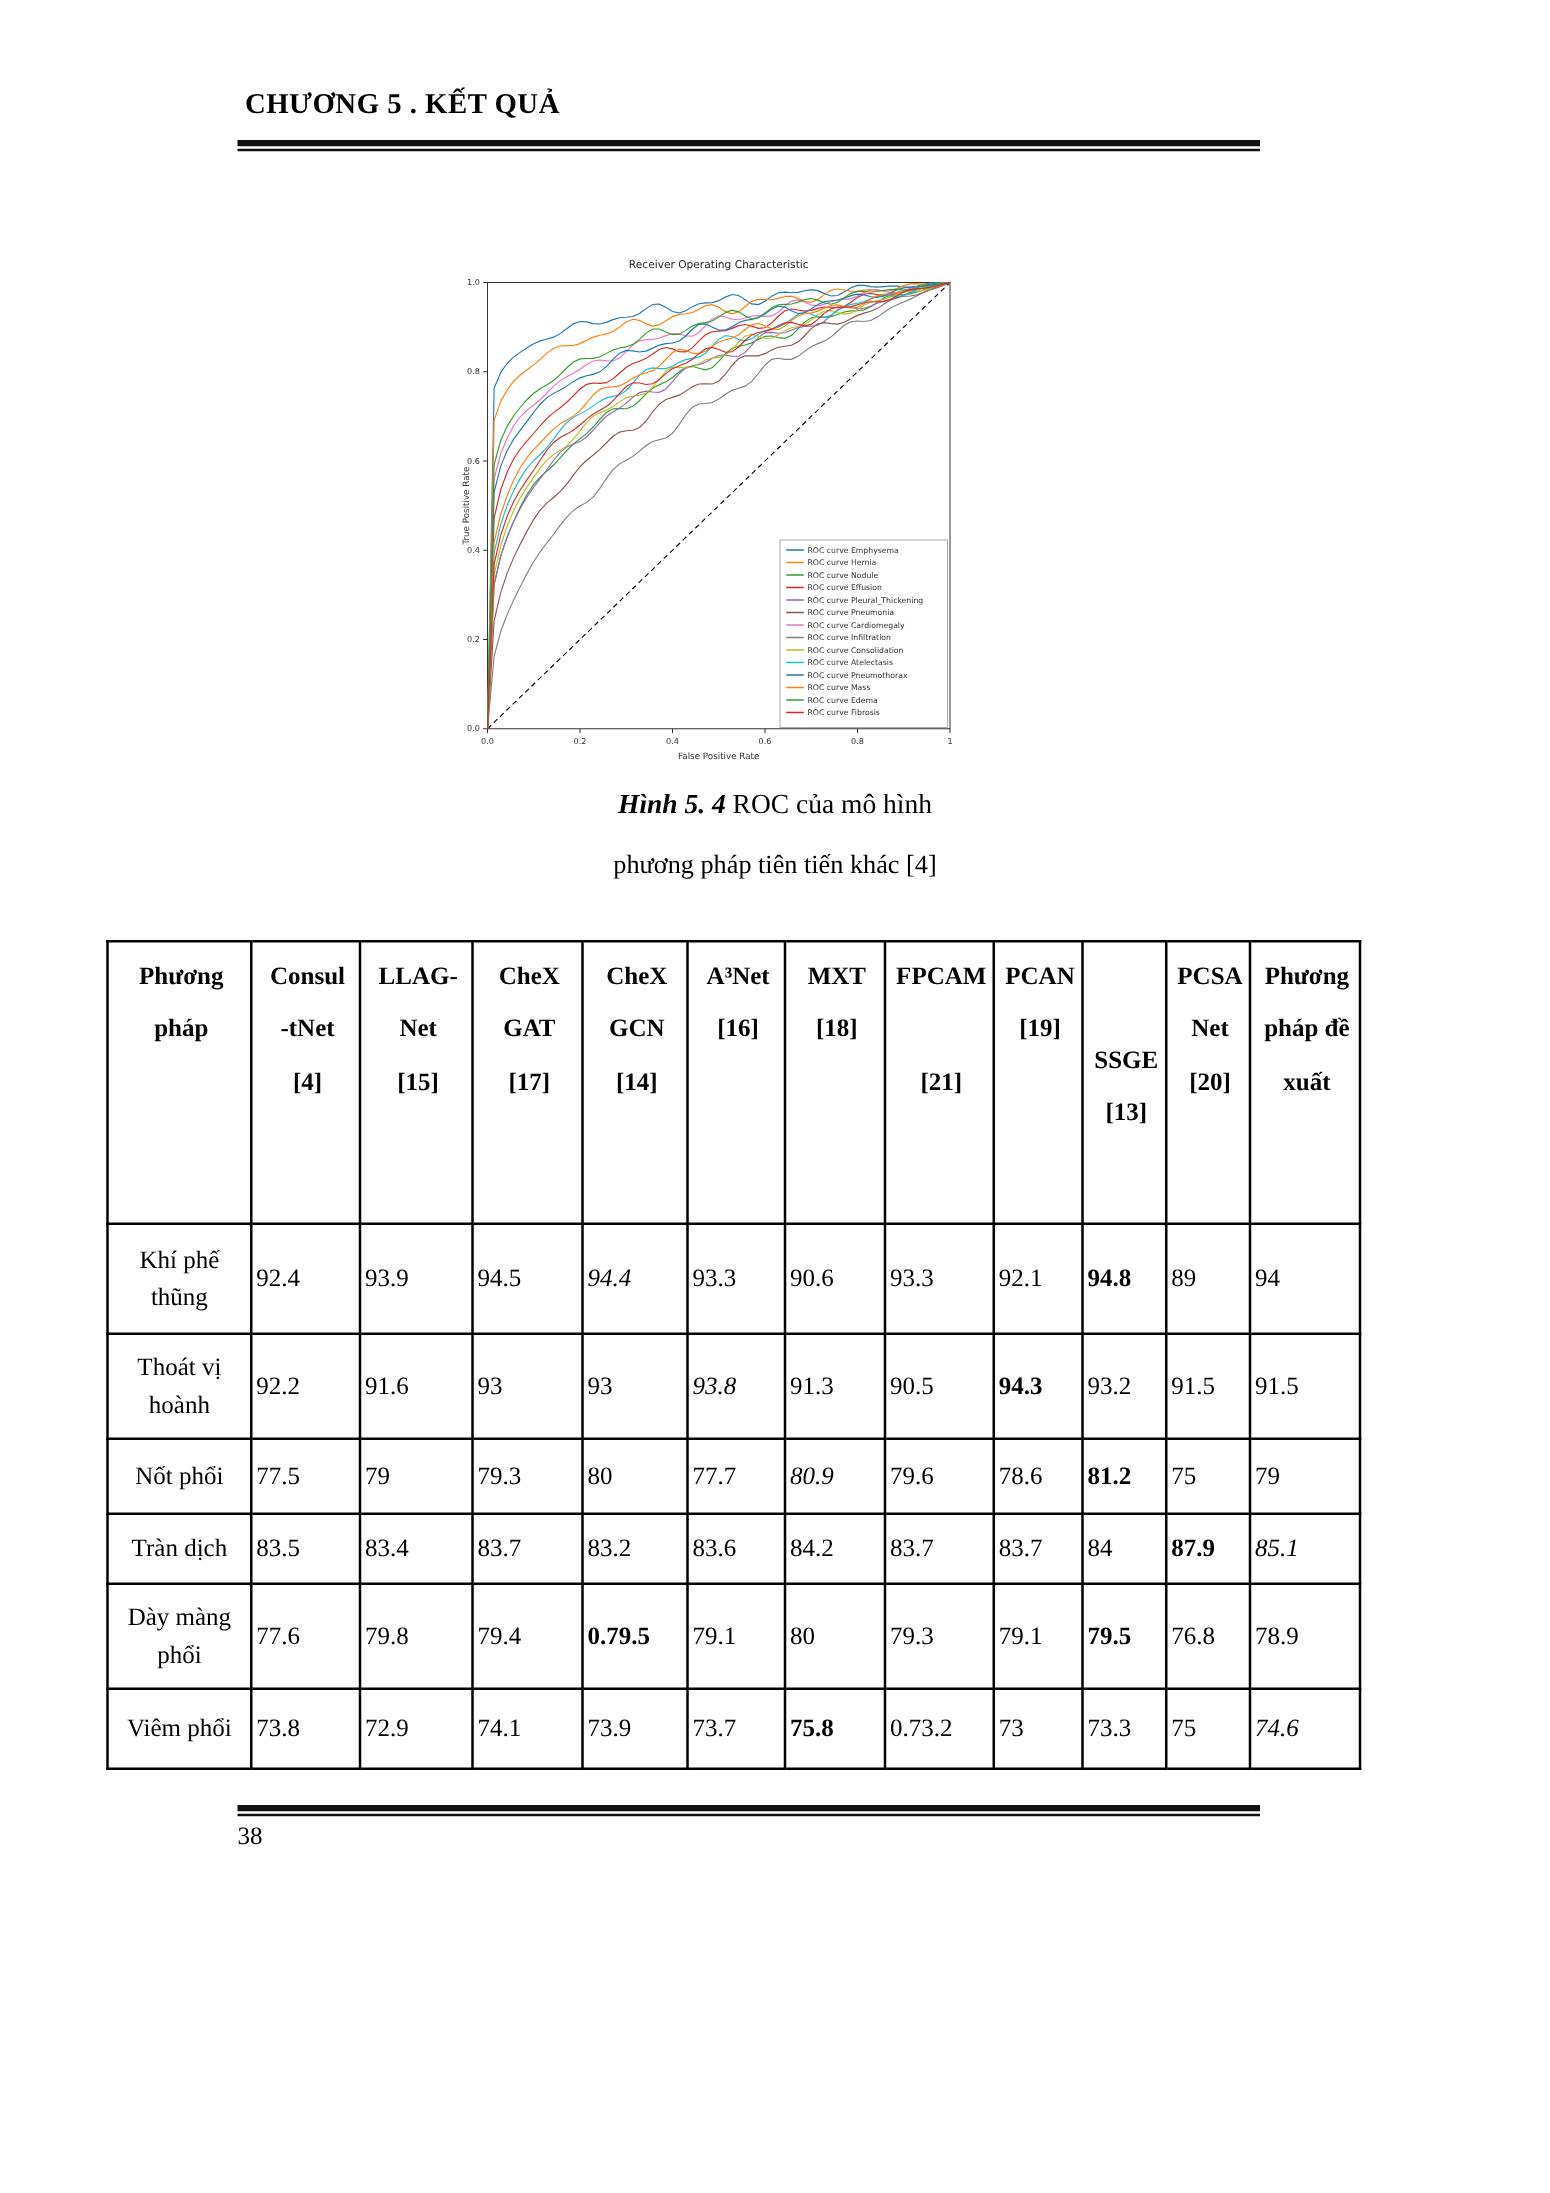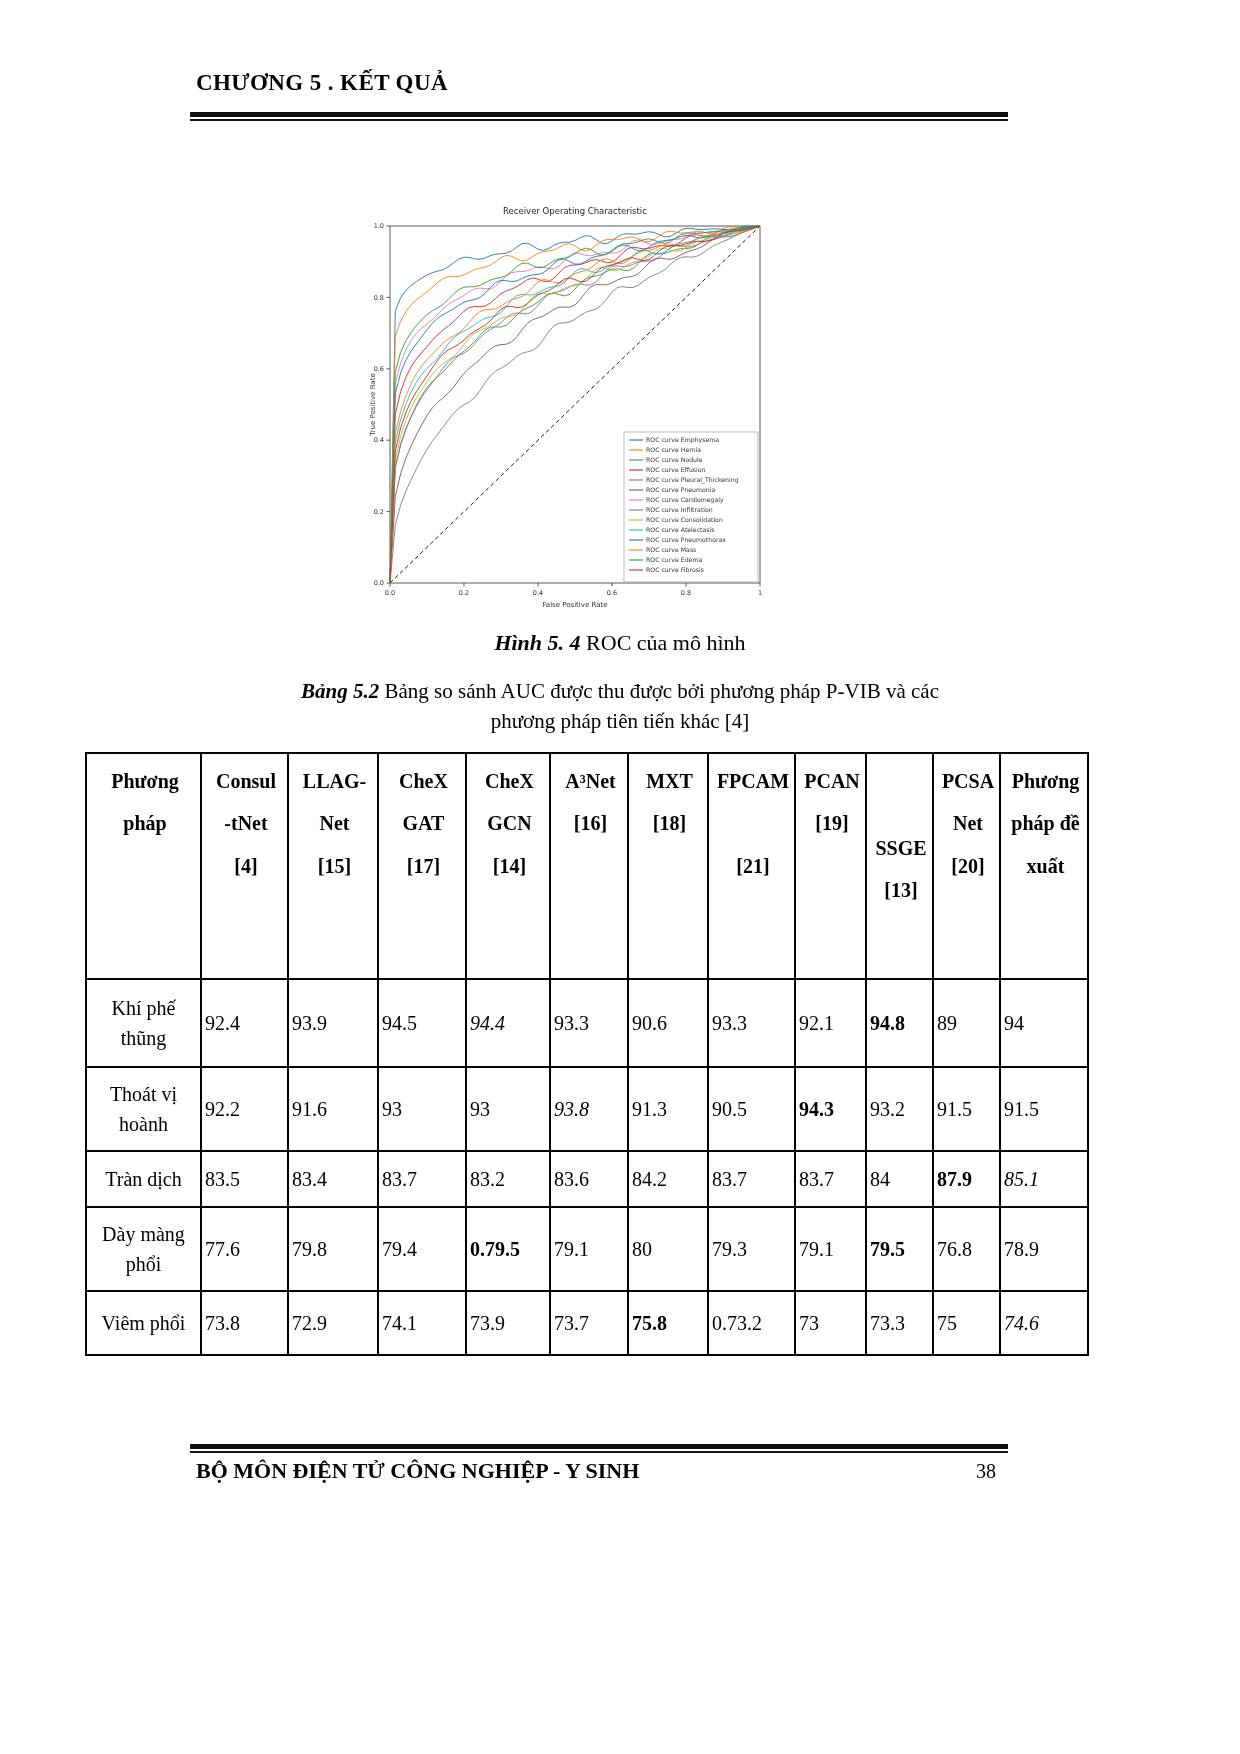--- a/index.html
+++ b/index.html
@@ -143,21 +143,20 @@
         <text x="280" y="364.1" font-size="6.2" fill="#333">ROC curve Edema</text>
         <line x1="263" y1="372" x2="277" y2="372" stroke="#d62728" stroke-width="1.1"></line>
         <text x="280" y="374.1" font-size="6.2" fill="#333">ROC curve Fibrosis</text>
       </svg></div>
 
   <div class="fig-caption">
     <span class="bold">Hình 5. 4</span><span> ROC của mô hình</span>
   </div>
 
   <div class="tbl-caption">
-    <div><span class="bold">Bảng  5.2</span><span> Bảng so sánh AUC được thu được bởi phương pháp P-VIB và các</span></div>
     <div>phương pháp tiên tiến khác [4]</div>
   </div>
 
   <table class="cmp" id="table-mount">
       <colgroup>
         <col style="width: 115px;">
         <col style="width: 87px;">
         <col style="width: 90px;">
         <col style="width: 88px;">
         <col style="width: 84px;">
@@ -250,20 +249,34 @@
           <td>93</td>
           <td>93</td>
           <td class="i">93.8</td>
           <td>91.3</td>
           <td>90.5</td>
           <td class="b">94.3</td>
           <td>93.2</td>
           <td>91.5</td>
           <td>91.5</td>
         </tr>
+        <tr style="height: 60px;">
+          <td class="rowlabel">Nốt phổi</td>
+          <td>77.5</td>
+          <td>79</td>
+          <td>79.3</td>
+          <td>80</td>
+          <td>77.7</td>
+          <td class="i">80.9</td>
+          <td>79.6</td>
+          <td>78.6</td>
+          <td class="b">81.2</td>
+          <td>75</td>
+          <td>79</td>
+        </tr>
         <tr style="height: 56px;">
           <td class="rowlabel">Tràn dịch</td>
           <td>83.5</td>
           <td>83.4</td>
           <td>83.7</td>
           <td>83.2</td>
           <td>83.6</td>
           <td>84.2</td>
           <td>83.7</td>
           <td>83.7</td>
@@ -297,17 +310,16 @@
           <td>73</td>
           <td>73.3</td>
           <td>75</td>
           <td class="i">74.6</td>
         </tr>
       </tbody>
     </table>
 
   <div class="rule-double rule-footer"></div>
   <div class="footer-row">
-    <span class="footer-left">BỘ MÔN ĐIỆN TỬ CÔNG NGHIỆP - Y SINH</span>
     <span class="footer-page">38</span>
   </div>
 
 </div>
 
 </body></html>

